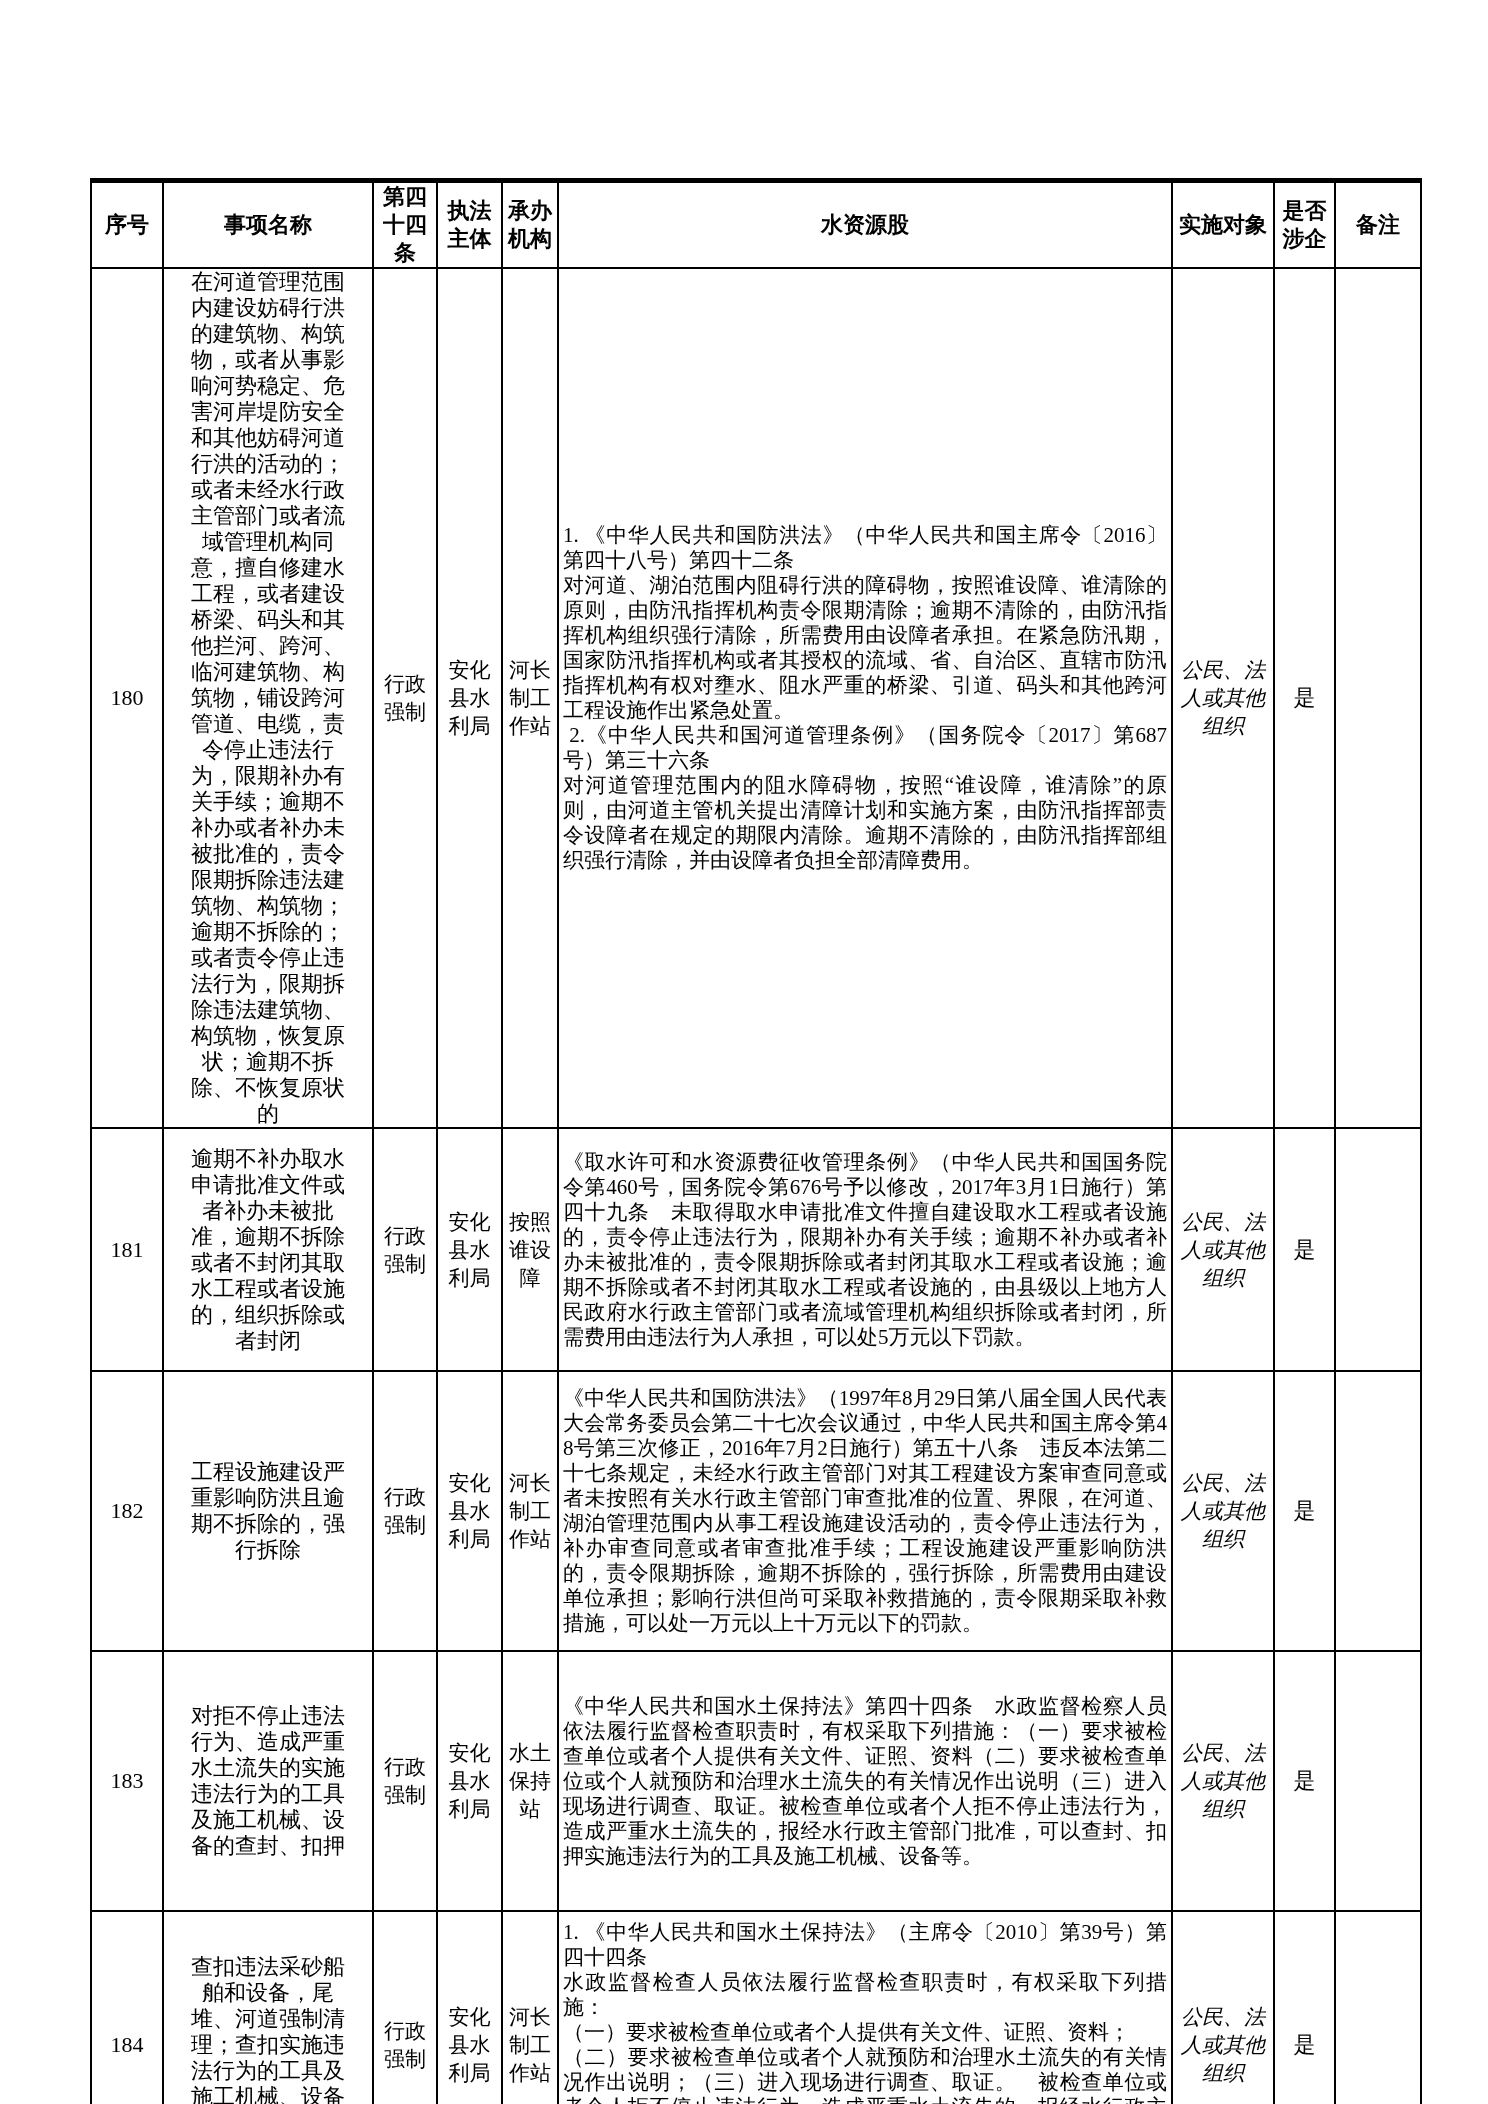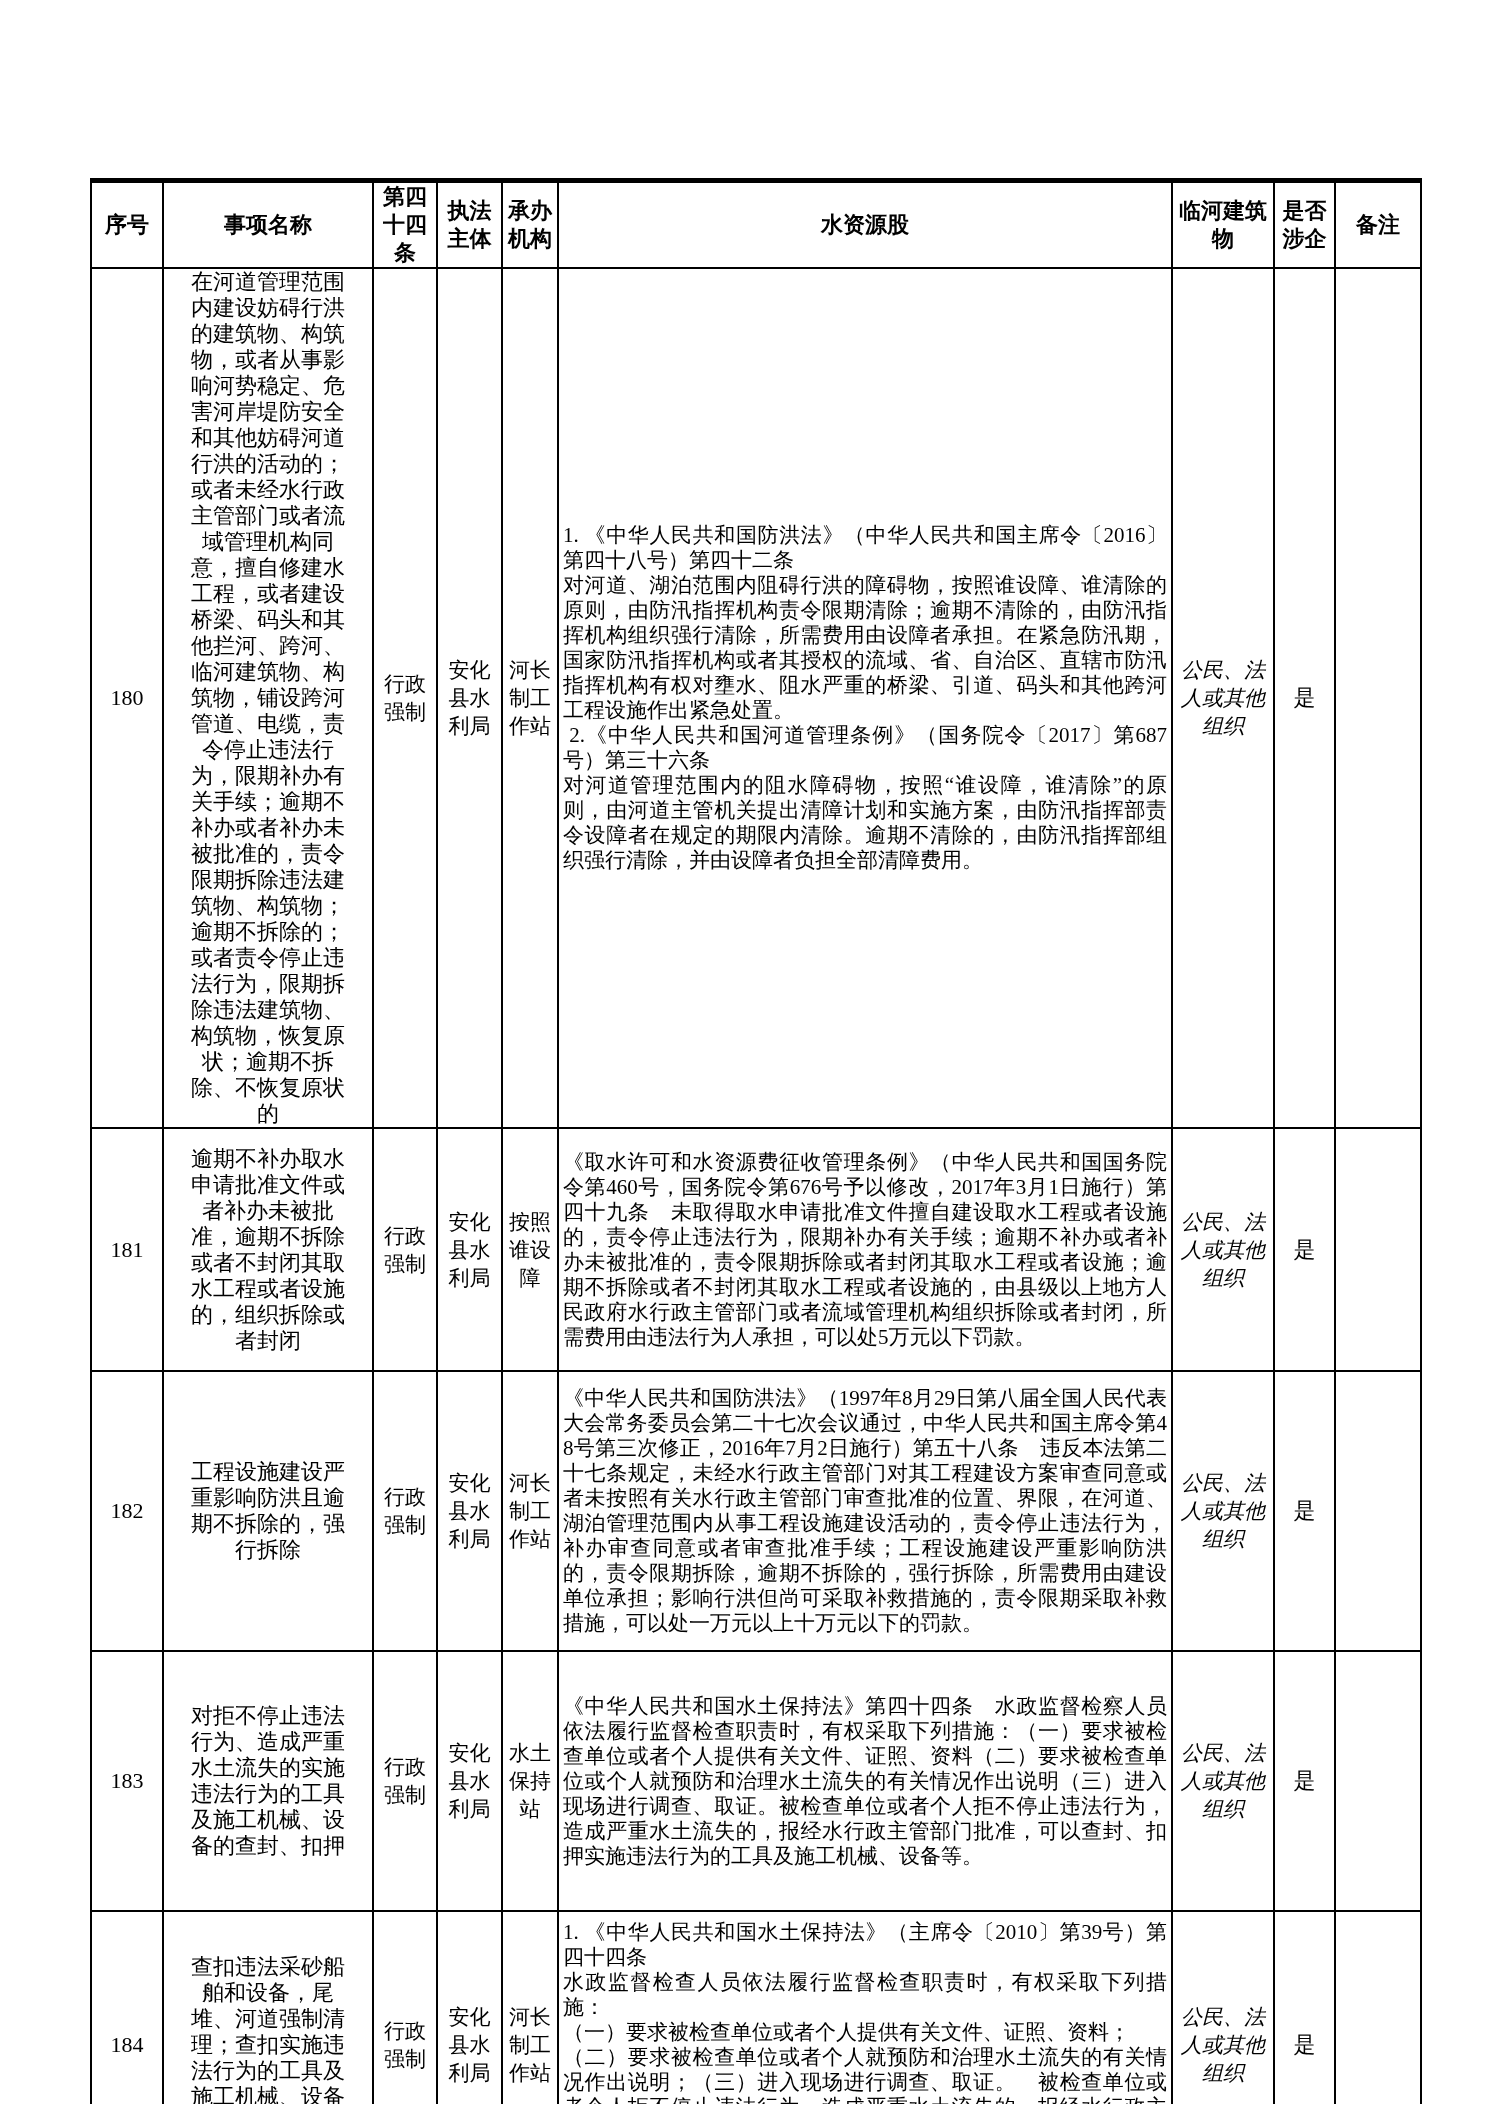--- a/index.html
+++ b/index.html
@@ -66,21 +66,21 @@
       <col style="width:86px">
     </colgroup>
     <thead>
       <tr>
         <th>序号</th>
         <th>事项名称</th>
         <th>第四十四条</th>
         <th>执法主体</th>
         <th>承办机构</th>
         <th>水资源股</th>
-        <th>临河建筑物</th>
+        <th>实施对象</th>
         <th>是否涉企</th>
         <th>备注</th>
       </tr>
     </thead>
     <tbody>
       <tr class="r-180">
         <td class="c-serial">180</td>
         <td class="c-name">在河道管理范围内建设妨碍行洪的建筑物、构筑物，或者从事影响河势稳定、危害河岸堤防安全和其他妨碍河道行洪的活动的；或者未经水行政主管部门或者流域管理机构同意，擅自修建水工程，或者建设桥梁、码头和其他拦河、跨河、临河建筑物、构筑物，铺设跨河管道、电缆，责令停止违法行为，限期补办有关手续；逾期不补办或者补办未被批准的，责令限期拆除违法建筑物、构筑物；逾期不拆除的；或者责令停止违法行为，限期拆除违法建筑物、构筑物，恢复原状；逾期不拆除、不恢复原状的</td>
         <td class="c-cat">行政强制</td>
         <td class="c-sub">安化县水利局</td>

